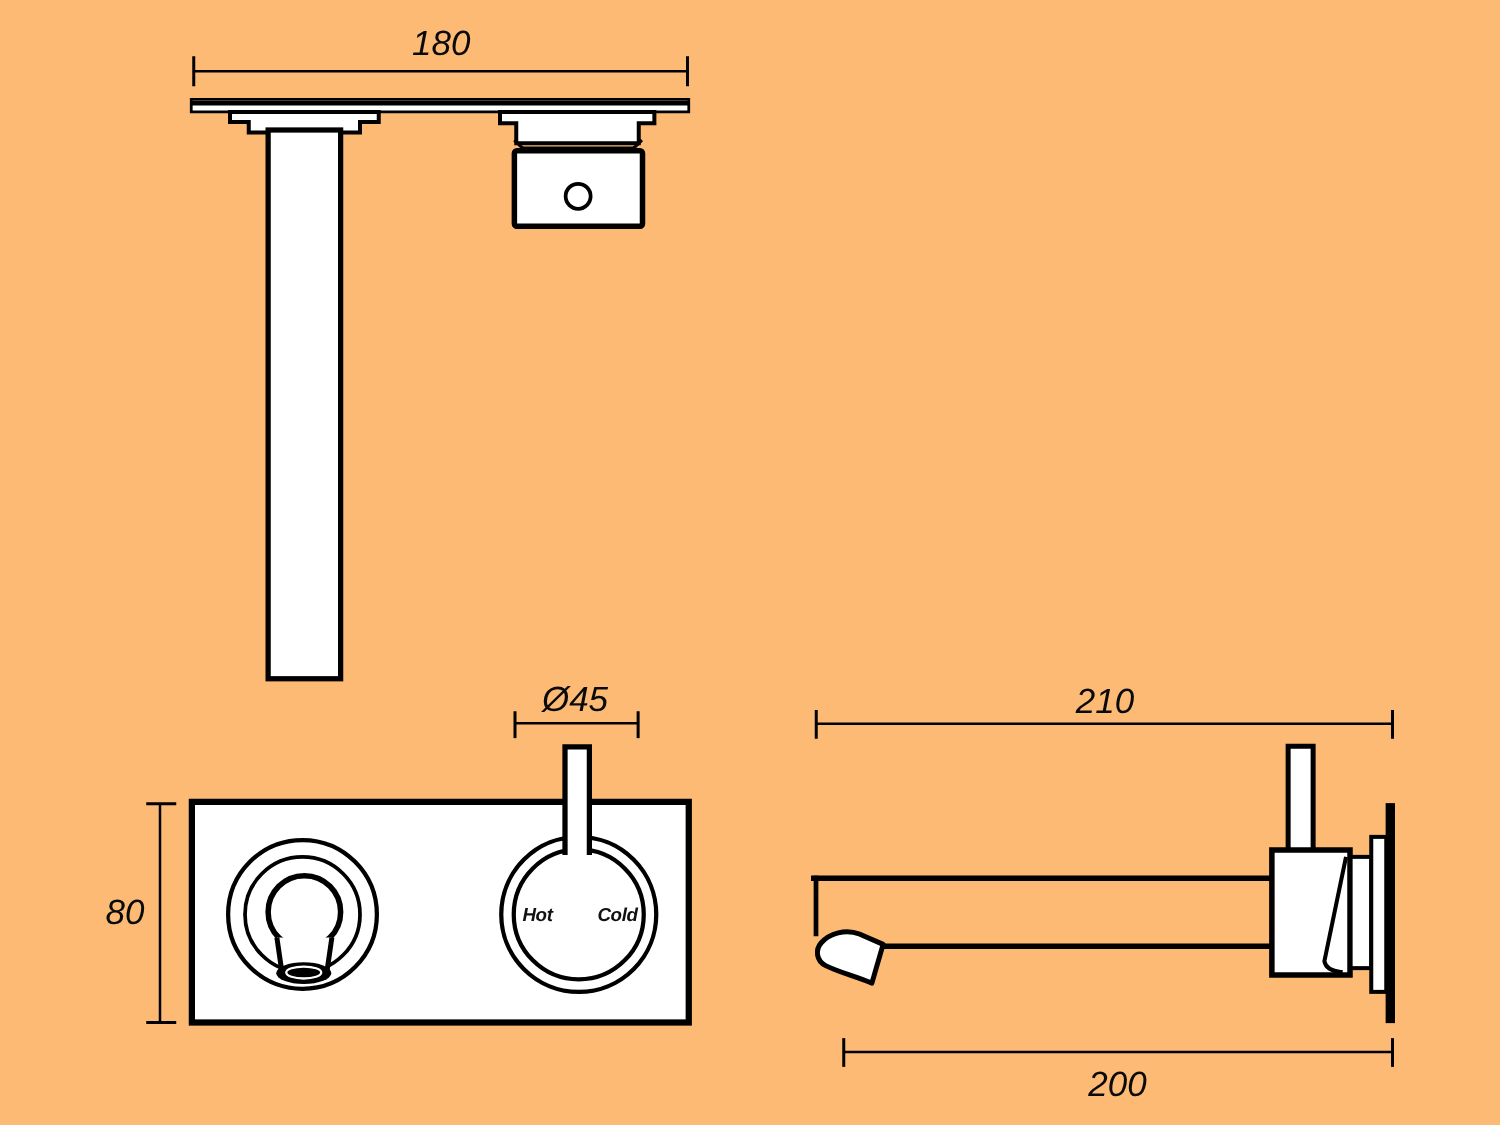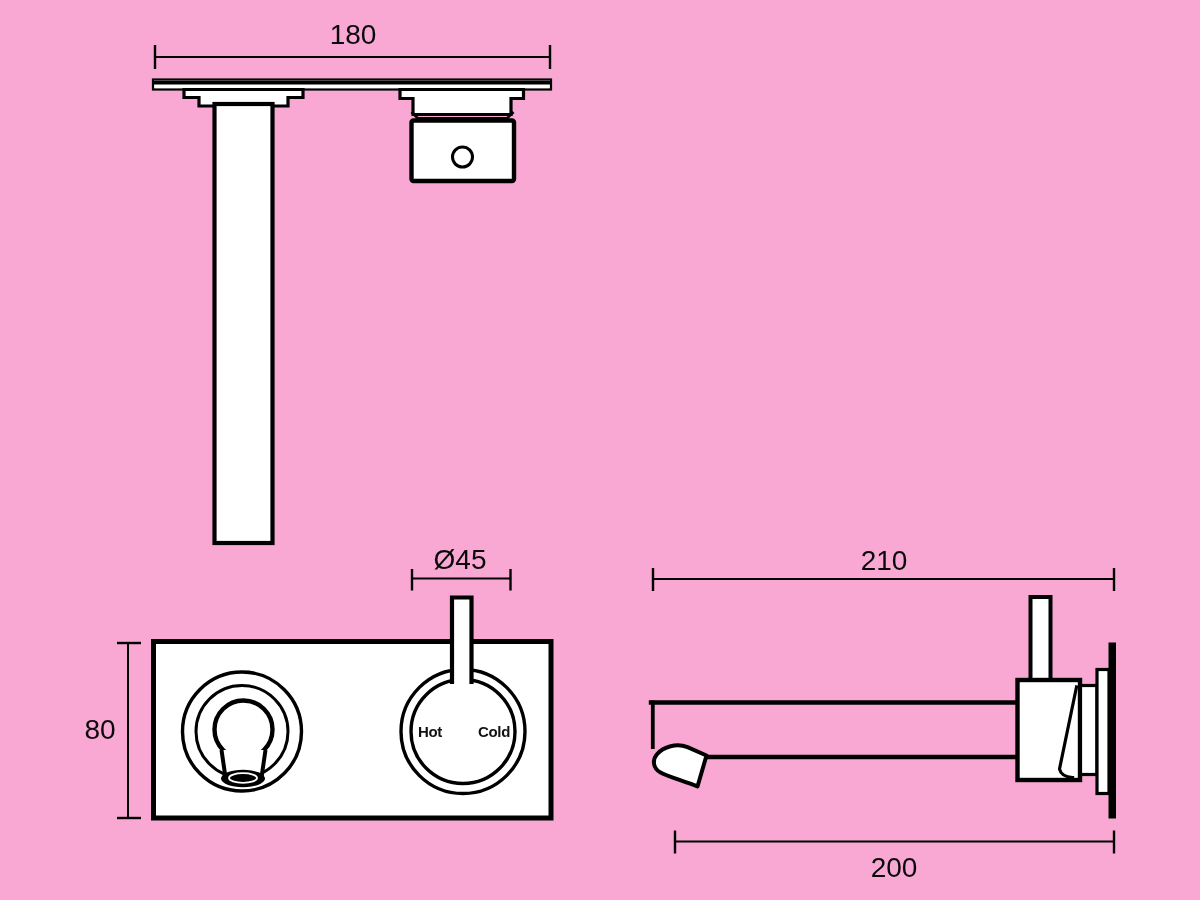--- a/index.html
+++ b/index.html
@@ -8,21 +8,22 @@
     background: #ffffff;
     width: 1200px;
     height: 900px;
     overflow: hidden;
     font-family: "Liberation Sans", sans-serif;
   }
   .stage {
     position: relative;
     width: 1200px;
     height: 900px;
-    background: #f9a8d4;
+    background: #fdba74;
+    font-style: italic;
   }
   svg { display: block; }
   
   .thick  { stroke: #000; stroke-width: 4.4; fill: none; stroke-linecap: square; }
   .med    { stroke: #000; stroke-width: 3.2; fill: none; stroke-linecap: square; }
   .thin   { stroke: #000; stroke-width: 1.8; fill: none; }
   .fw     { fill: #ffffff; }
   .dimln  { stroke: #000; stroke-width: 2; fill: none; }
   .tick   { stroke: #000; stroke-width: 2.4; fill: none; }
   .dimtxt {

